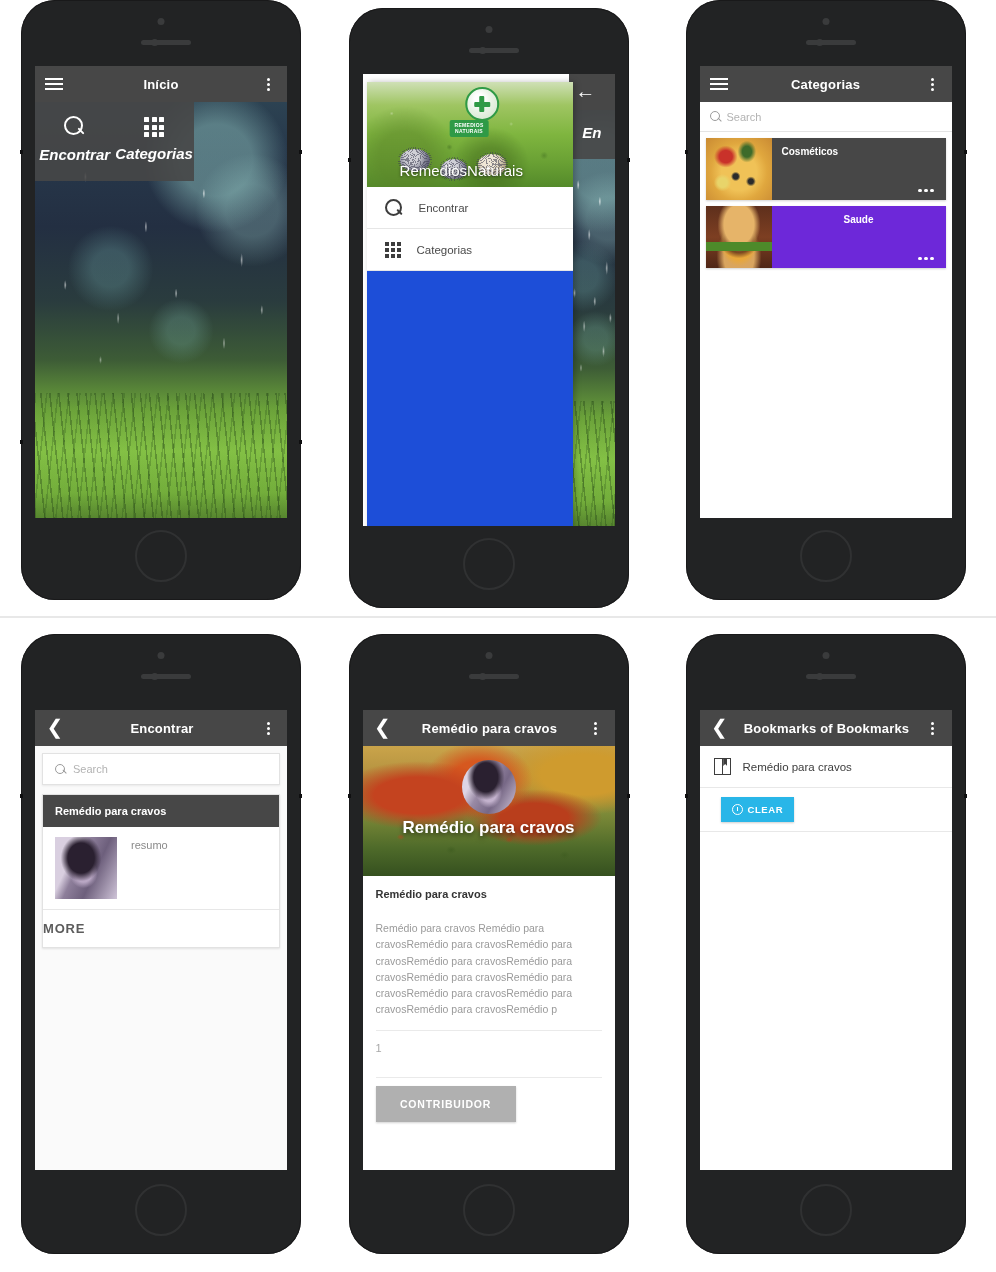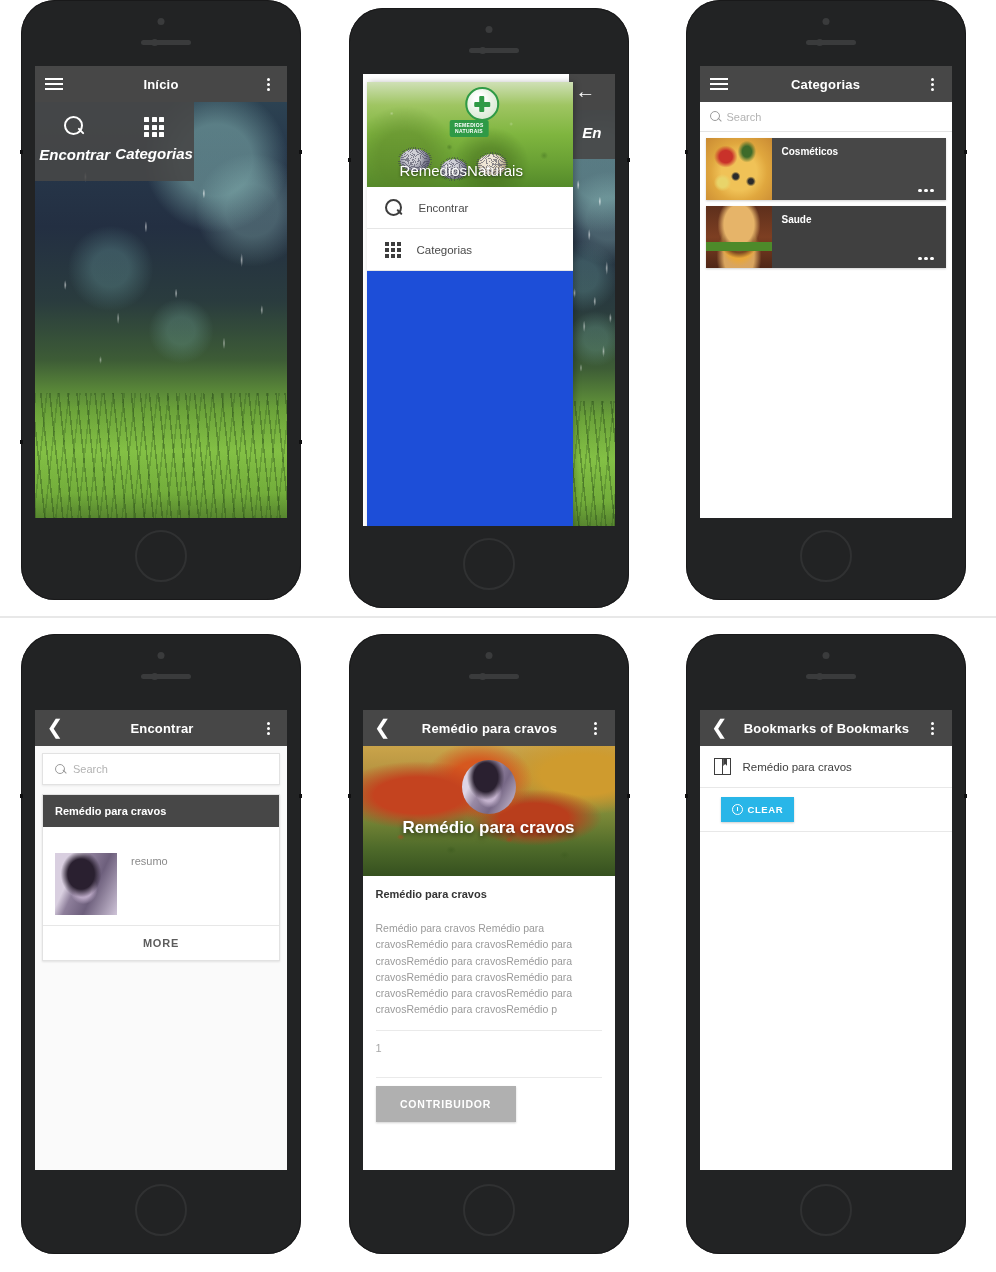--- a/index.html
+++ b/index.html
@@ -259,21 +259,21 @@
   }
   .search-ph { color: #b3b3b3; font-size: 11px; }
 
   
   .cat-body { background: #fff; padding: 6px 0 0; height: 100%; }
   .cat-card {
     display: flex; margin: 0 6px 6px; height: 62px;
     box-shadow: 0 1px 2px rgba(0,0,0,.18);
   }
   .cat-card.dark { background: #474747; }
-  .cat-card.grey { background: #404040; }
+  .cat-card.grey { background: #6d28d9; text-align: center; }
   .cat-thumb { width: 66px; flex: 0 0 66px; overflow: hidden; }
   .thumb-pizza {
     width: 100%; height: 100%;
     background:
       radial-gradient(ellipse at 30% 30%, #c9322a 0 10%, transparent 18%),
       radial-gradient(ellipse at 62% 22%, #3e6b2a 0 8%, transparent 16%),
       radial-gradient(circle at 45% 62%, #2b2b2b 0 5%, transparent 9%),
       radial-gradient(circle at 68% 70%, #2b2b2b 0 4%, transparent 8%),
       radial-gradient(circle at 25% 72%, #e8d46a 0 7%, transparent 13%),
       radial-gradient(ellipse at 50% 55%, #f0c257 0 38%, #e0a73e 60%, #c98a33 100%),
@@ -307,32 +307,32 @@
     box-shadow: 0 1px 2px rgba(0,0,0,.07);
   }
   .find-card {
     margin: 9px 7px 0; background: #fff;
     border: 1px solid #e2e2e2; box-shadow: 0 1px 2px rgba(0,0,0,.1);
   }
   .find-card-head {
     background: #474747; color: #fff; font-size: 11px; font-weight: bold;
     padding: 10px 12px;
   }
-  .find-card-body { display: flex; padding: 10px 12px; gap: 14px; min-height: 74px; margin-top: 16px; }
+  .find-card-body { display: flex; padding: 10px 12px; gap: 14px; min-height: 74px; }
   .find-thumb {
     width: 62px; height: 62px; flex: 0 0 62px; overflow: hidden;
     background:
       radial-gradient(ellipse at 42% 34%, #2a2030 0 26%, transparent 40%),
       radial-gradient(ellipse at 46% 58%, #b9a7c4 0 18%, transparent 30%),
       linear-gradient(115deg, #d9cfe0 0 28%, #8e7f9b 40%, #6d5f7c 62%, #cfc4d8 100%);
   }
   .find-summary { color: #8a8a8a; font-size: 11px; padding-top: 2px; }
   .find-more {
-    border-top: 1px solid #e7e7e7; text-align: center;
-    color: #5c5c5c; font-size: 11px; font-weight: bold; letter-spacing: .8px;
+    border-top: 1px solid #e7e7e7; 
+    color: #5c5c5c; font-size: 13px; font-weight: bold; letter-spacing: .8px;
     padding: 11px 0; cursor: pointer;
   }
 
   
   .detail-hero {
     height: 130px; position: relative; overflow: hidden;
     background:
       radial-gradient(ellipse at 22% 38%, #c4431f 0 16%, transparent 30%),
       radial-gradient(ellipse at 46% 26%, #d6581f 0 14%, transparent 28%),
       radial-gradient(ellipse at 68% 55%, #b93e1c 0 14%, transparent 28%),

